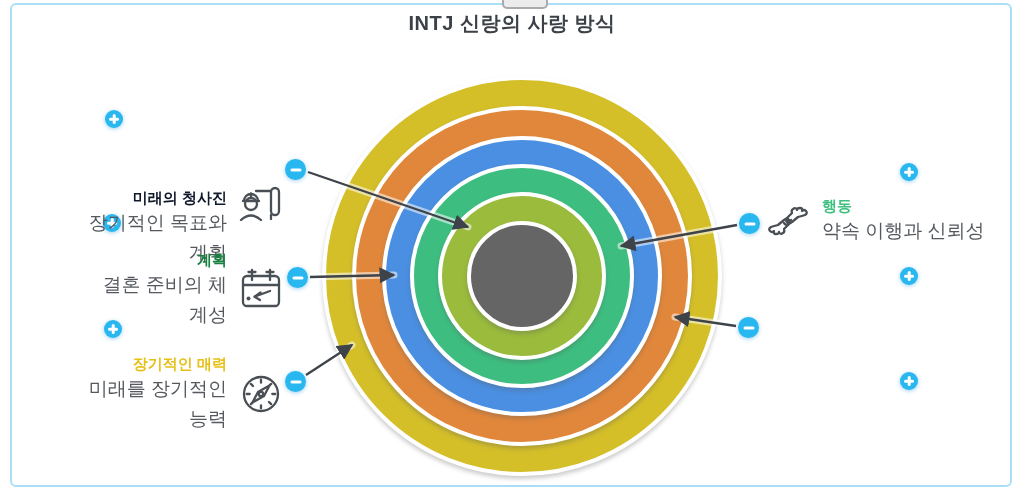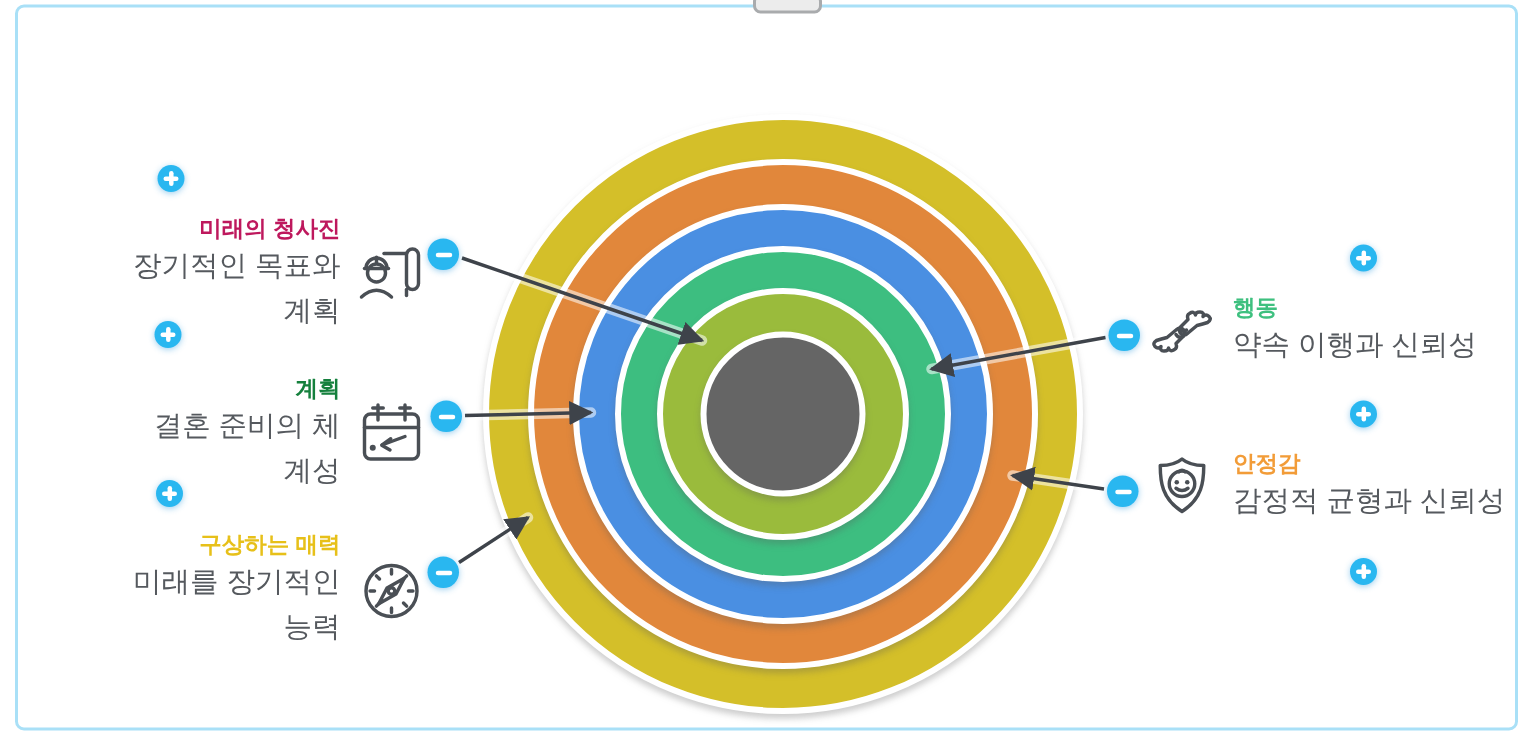--- a/index.html
+++ b/index.html
@@ -47,20 +47,21 @@
   .icon svg .fill{fill:#4a4f55;stroke:none;}
 </style>
 </head>
 <body>
 
 <div class="canvas">
 
   <div class="card"></div>
   <div class="top-fragment"></div>
 
+  <div class="page-title">INTJ 신랑의 사랑 방식</div>
 
   <svg class="overlay" width="1024" height="501" viewBox="0 0 1024 501">
     <defs>
       <marker id="ah" viewBox="0 0 10 10" refX="9" refY="5" markerWidth="7" markerHeight="7" orient="auto-start-reverse">
         <path d="M0,0 L10,5 L0,10 z" fill="#3e434a"></path>
       </marker>
     </defs>
 
     <g>
       <circle class="ring" cx="522" cy="276" r="198" stroke="#ffffff" stroke-width="4" fill="#D4BF29"></circle>
@@ -97,21 +98,21 @@
   <div class="ctl plus" style="left:900px;top:372px;"></div>
 
   <div class="ctl minus" style="left:285px;top:159px;"></div>
   <div class="ctl minus" style="left:287px;top:267px;"></div>
   <div class="ctl minus" style="left:285px;top:371px;"></div>
   <div class="ctl minus" style="left:739px;top:213px;"></div>
   <div class="ctl minus" style="left:738px;top:317px;"></div>
 
   <div class="item item-left" style="left:85px;top:143px;width:200px;">
     <div class="txt">
-      <div class="t" style="color: #be185d;">미래의 청사진</div>
+      <div class="t" style="color: #0f172a; margin-top: 45px;">미래의 청사진</div>
       <div class="s">장기적인 목표와 계획</div>
     </div>
     <span class="icon">
       <svg width="48" height="48" viewBox="0 0 48 48">
         <path d="M19 10 H34"></path>
         <rect x="34" y="7" width="8" height="27" rx="4"></rect>
         <path d="M34 34 V38"></path>
         <circle cx="14" cy="23" r="6"></circle>
         <path d="M7 20 a7 7 0 0 1 14 0"></path>
         <path d="M14 12.5 V16"></path>
@@ -134,21 +135,21 @@
         <path d="M11.5 6 H18.5 M29.5 6 H36.5"></path>
         <path d="M33 25 L18 30.5"></path>
         <path d="M23.5 26.5 L17.5 30.8 L23 34"></path>
         <circle class="fill" cx="11.5" cy="32.5" r="2"></circle>
       </svg>
     </span>
   </div>
 
   <div class="item item-left" style="left:85px;top:354px;width:200px;">
     <div class="txt">
-      <div class="t" style="color: rgb(231, 192, 25);">구상하는 매력</div>
+      <div class="t" style="color: rgb(231, 192, 25);">장기적인 매력</div>
       <div class="s">미래를 장기적인 능력</div>
     </div>
     <span class="icon">
       <svg width="48" height="48" viewBox="0 0 48 48">
         <circle cx="24" cy="24" r="17"></circle>
         <path d="M24 9.7 V12.7 M24 35.3 V38.3 M9.7 24 H12.7 M35.3 24 H38.3"></path>
         <path d="M13.9 13.9 L16 16 M34.1 13.9 L32 16 M13.9 34.1 L16 32 M34.1 34.1 L32 32"></path>
         <path d="M32.5 15.5 L27 26 L15.5 32.5 L21 22 Z"></path>
         <circle cx="24" cy="24" r="2.2"></circle>
       </svg>
@@ -162,30 +163,14 @@
         <path d="M41 18 q3 -2 1 -4 q-2 -2 -4 0 q1 -3 -2 -3 q-3 0 -3 2 q-1 -3 -4 -1 q-2 1 -1 4 l-5 5 q-2 3 1 5 q2 1 4 -1 l6 -5 q4 -1 7 -2 Z"></path>
         <path d="M22 22 q2 3 5 1 M20 26 q2 3 5 1"></path>
       </svg>
     </span>
     <div class="txt">
       <div class="t" style="color: rgb(62, 192, 127);">행동</div>
       <div class="s">약속 이행과 신뢰성</div>
     </div>
   </div>
 
-  <div class="item item-right" style="left:764px;top:300px;">
-    <span class="icon">
-      <svg width="48" height="48" viewBox="0 0 48 48">
-        <path d="M24 5 C20.5 8 14.5 9.3 9.5 9.3 C9.5 20 10.5 31.5 24 40 C37.5 31.5 38.5 20 38.5 9.3 C33.5 9.3 27.5 8 24 5 Z"></path>
-        <circle cx="24" cy="21.5" r="8.5"></circle>
-        <circle class="fill" cx="20.5" cy="20.5" r="1.5"></circle>
-        <circle class="fill" cx="27.5" cy="20.5" r="1.5"></circle>
-        <path d="M20 24.5 Q24 27.5 28 24.5"></path>
-        <path d="M22 13.5 q2 -2 4 0"></path>
-      </svg>
-    </span>
-    <div class="txt">
-      <div class="t" style="color: rgb(242, 156, 56);">안정감</div>
-      <div class="s">감정적 균형과 신뢰성</div>
-    </div>
-  </div>
 
 </div>
 
 </body></html>

